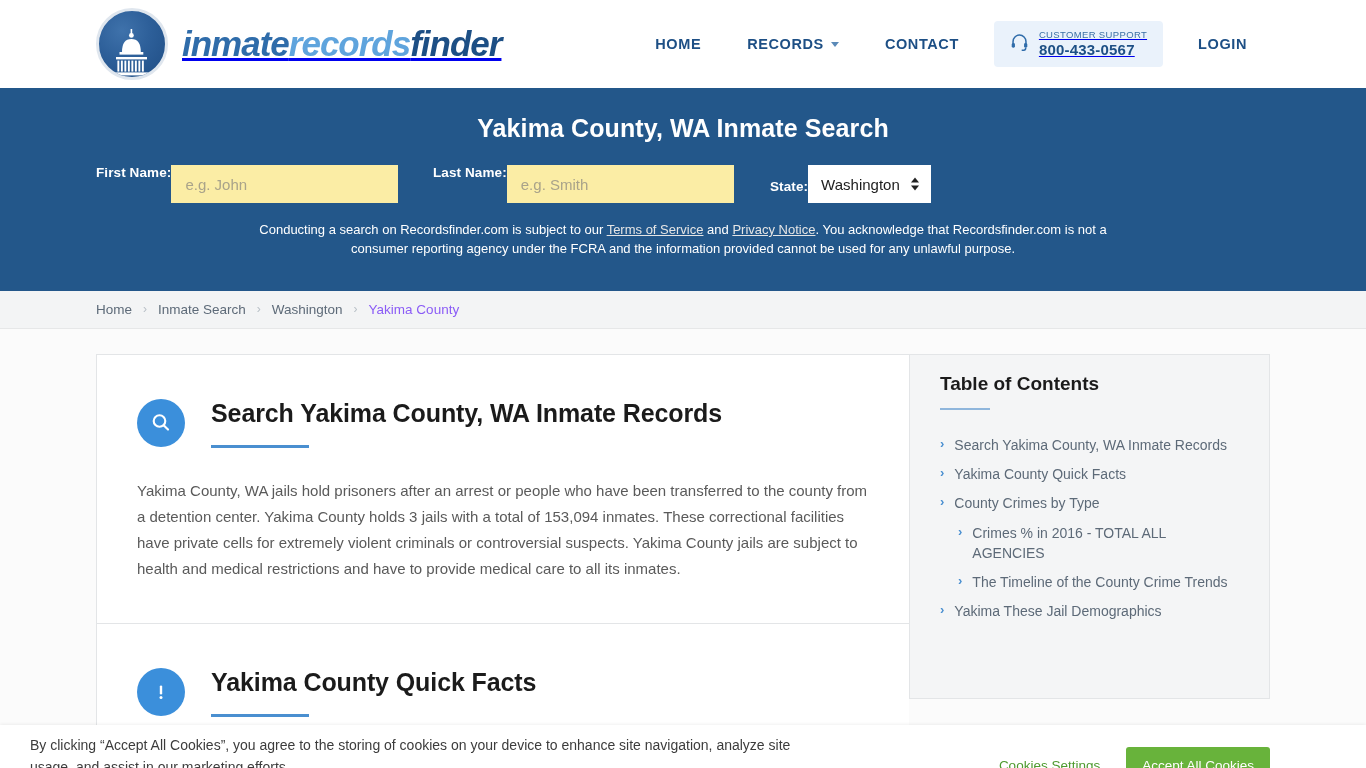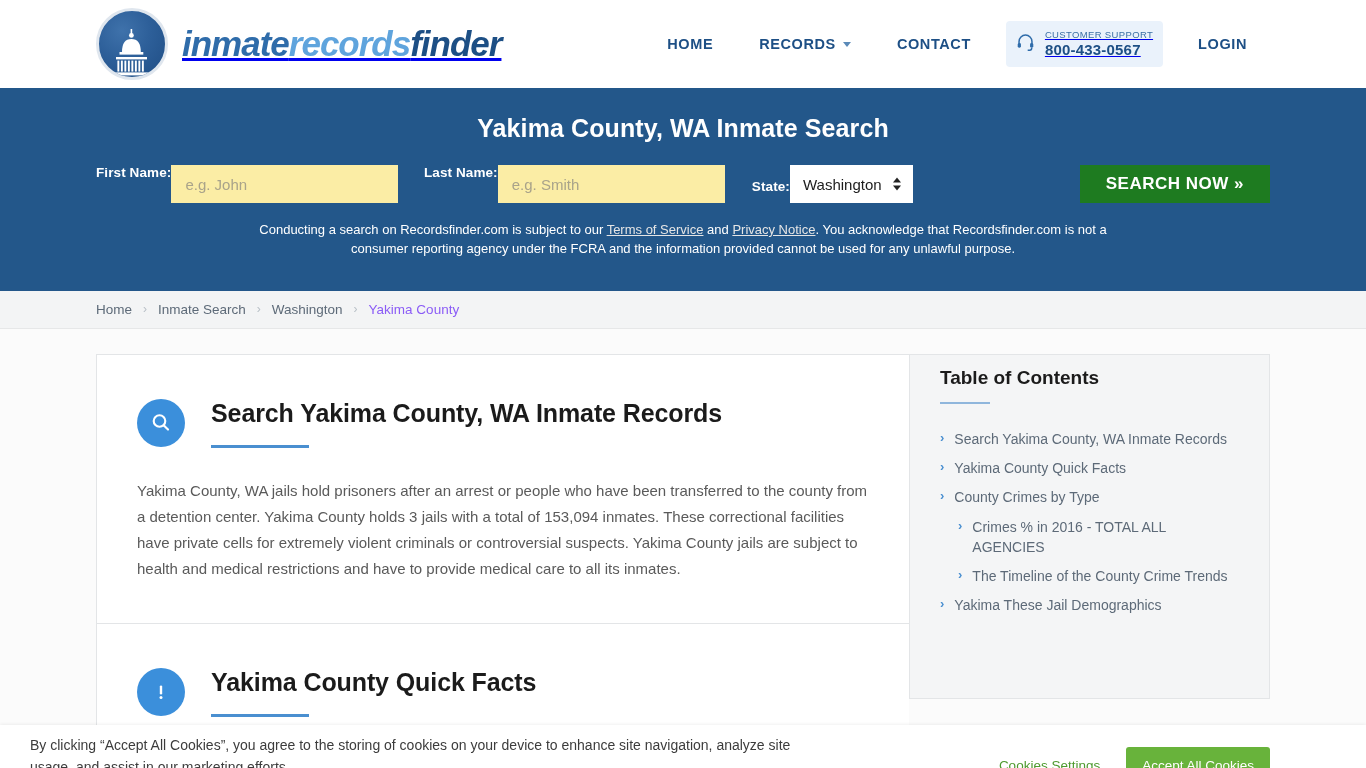--- a/index.html
+++ b/index.html
@@ -55,21 +55,21 @@
   .chev-down {
     width: 0; height: 0;
     border-left: 4.5px solid transparent;
     border-right: 4.5px solid transparent;
     border-top: 5.5px solid #5b8ab8;
     margin-top: 2px;
   }
   .support-box {
     background: #eaf2fb;
     border-radius: 4px;
-    padding: 9px 10px;
+    padding: 9px 16px;
     display: flex; align-items: center; gap: 10px;
     margin: 0 12px;
   }
   .support-text { line-height: 1.15; }
   .support-label {
     color: #3b70a5; font-size: 9.5px; letter-spacing: 0.35px;
     display: block; text-align: left;
   }
   .support-phone {
     color: #1d4f85; font-size: 15px; font-weight: 800; letter-spacing: 0.2px;
@@ -202,21 +202,21 @@
   .sec p {
     font-size: 15px; line-height: 1.73; color: #5a5a5a;
     margin-top: 30px;
   }
 
   
   .toc {
     width: 361px;
     background: #f4f5f6;
     border: 1px solid #e3e5e7;
-    padding: 12px 30px 30px 30px;
+    padding: 18px 30px 30px 30px;
     min-height: 345px;
   }
   .toc h3 {
     font-size: 19px; font-weight: 800; color: #1b1b1b;
   }
   .toc-rule { width: 50px; height: 2px; background: #8fb6dc; margin-top: 13px; }
   .toc ul { list-style: none; margin-top: 25px; }
   .toc li { margin-bottom: 9px; }
   .toc a {
     display: flex; gap: 10px; align-items: flex-start;
@@ -346,21 +346,20 @@
         <select>
           <option>Washington</option>
         </select>
         <span class="sel-arrows">
           <i class="up"></i>
             <i class="down"></i>
         </span>
       </div>
     </div>
 
-    <button class="search-btn">SEARCH NOW »</button>
   </div>
 
   <p class="disclaimer"><span>Conducting a search on Recordsfinder.com is subject to our </span><a href="#">Terms of Service</a><span> and </span><a href="#">Privacy Notice</a><span>. You acknowledge that Recordsfinder.com is not a consumer reporting agency under the FCRA and the information provided cannot be used for any unlawful purpose.</span></p>
 </div>
 
 <div class="crumbbar">
   <div class="crumb">
     <a href="#">Home</a>
     <span class="sep">›</span>
     <a href="#">Inmate Search</a>

